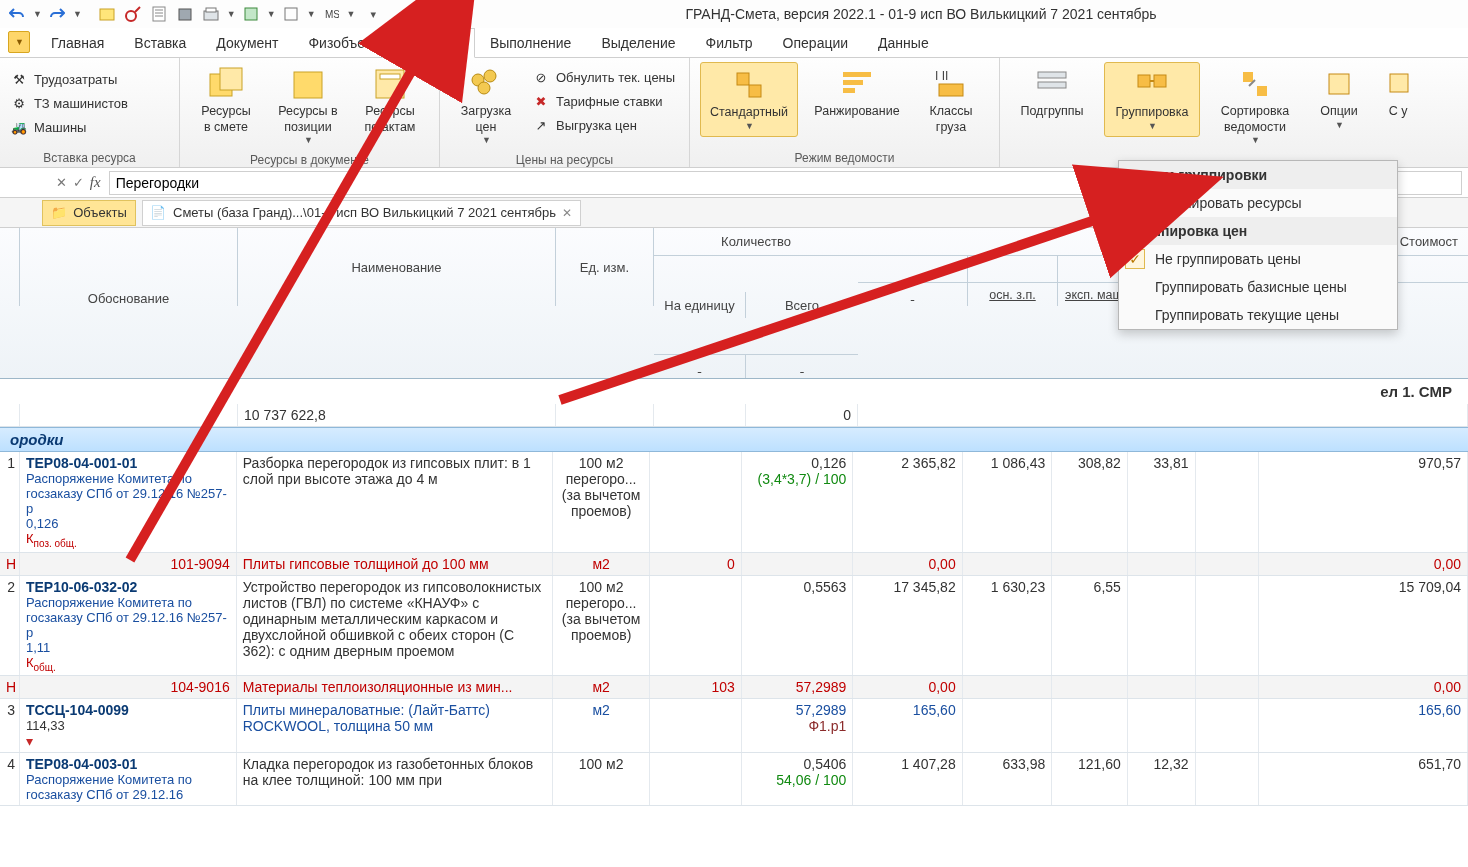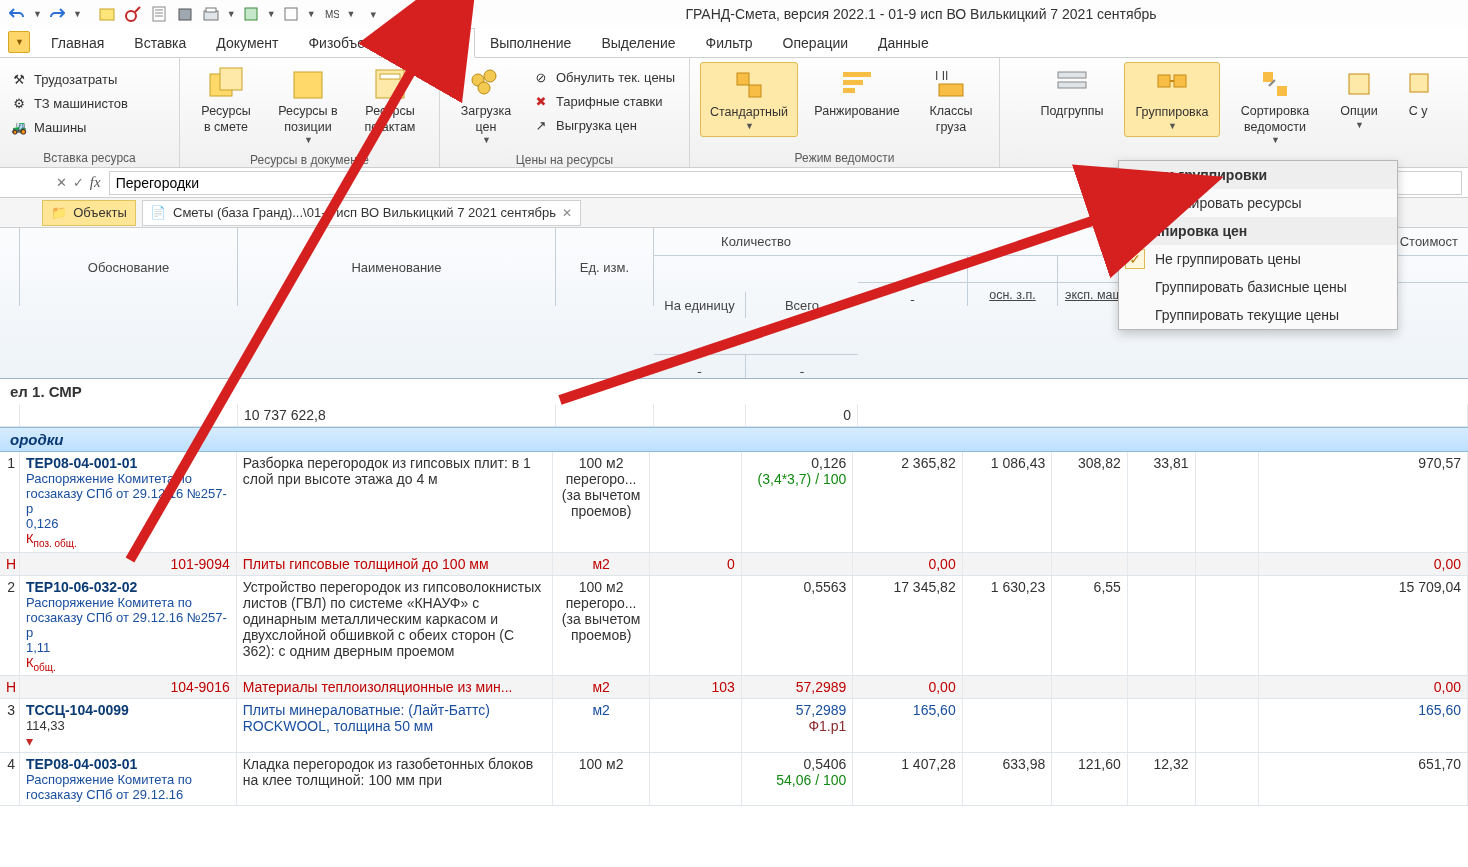--- a/index.html
+++ b/index.html
@@ -51,29 +51,29 @@
   .gh-top { border-bottom:1px solid #c3d0da; height:28px; display:flex; align-items:center; justify-content:center; }
   .gh-sub { height:26px; display:flex; }
   .gh-sub > div { border-right:1px solid #c3d0da; display:flex; align-items:center; justify-content:center; }
   .gh-sub > div:last-child{border-right:none;justify-content:center;}
   .gh-sub2 { height:24px; display:flex; border-top:1px solid #c3d0da;}
   .gh-sub2 > div { border-right:1px solid #c3d0da; display:flex; align-items:center; justify-content:center; font-size:12.5px;text-decoration:underline;}
   .gh-sub2 > div:last-child{border-right:none;}
 
   
   .grid-body { font-size:14px; }
-  .sec-row { background:#fff; padding:4px 10px; font-weight:bold; font-size:15px; }
+  .sec-row { background:#fff; padding:4px 16px; font-weight:bold; font-size:15px;text-align:right; }
   .total-row { display:flex; border-bottom:1px solid #dde4ea; }
   .cell { border-right:1px solid #e4e9ee; padding:3px 6px; overflow:hidden; }
   .num { text-align:right; }
   .band-row { background:linear-gradient(#d6ecff,#bde0ff); border-top:1px solid #8fb8d9; border-bottom:1px solid #8fb8d9; padding:3px 10px; font-weight:bold; font-style:italic; color:#0a3a73; font-size:15px;}
   .data-row { display:flex; border-bottom:1px solid #dde4ea; }
   .data-row.gray { background:#f4f4f4; }
   .col-n { width:20px; text-align:right; padding-right:4px;}
-  .col-osn { width:218px; }
+  .col-osn { width:218px;align-items:flex-end; }
   .col-name { width:318px; }
   .col-ed  { width:98px; text-align:center; }
   .col-q1  { width:92px; }
   .col-q2  { width:112px; }
   .col-v3  { width:110px; }
   .col-v4  { width:90px; }
   .col-v5  { width:76px; }
   .col-v6  { width:68px; }
   .col-v7  { width:64px; }
   .col-v8  { width:210px; }
@@ -304,21 +304,21 @@
               <rect x="6" y="18" width="24" height="12" fill="#f7bd45" stroke="#c58a14"></rect>
             </svg>
           </span>
         <span>Классы</span>
           <span>груза</span>
       </div>
     </div>
     <div class="rgroup-label">Режим ведомости</div>
   </div>
 
-  <div class="rgroup" style="flex:1; border-right:none;align-items:center;">
+  <div class="rgroup" style="flex:1; border-right:none;">
     <div class="rgroup-body">
       <div class="big-btn" style="width:84px;">
         <span class="icon">
             <svg width="36" height="36">
               <rect x="4" y="6" width="28" height="6" fill="#dfe4e8" stroke="#888"></rect>
               <rect x="4" y="16" width="28" height="6" fill="#dfe4e8" stroke="#888"></rect>
             </svg>
           </span>
         <span>Подгруппы</span>
       </div>

